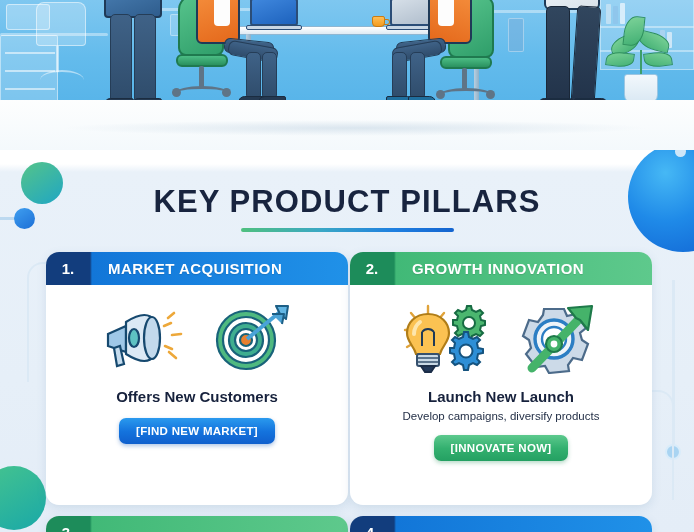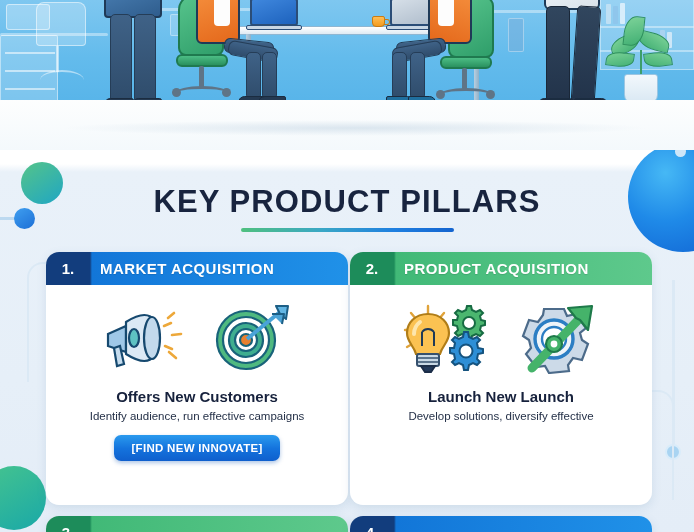--- a/index.html
+++ b/index.html
@@ -224,21 +224,21 @@
     position:relative; height:33px; display:flex; align-items:center;
   }
   .head-blue  { background:linear-gradient(90deg,#123d7d 0%,#123d7d 44px,#1276d8 46px,#2091e8 100%); }
   .head-green { background:linear-gradient(90deg,#1d8c5a 0%,#1d8c5a 44px,#41b977 46px,#5ec98c 100%); }
   .card-num {
     width:44px; text-align:center; color:#ffffff;
     font-size:15px; font-weight:bold; flex:0 0 44px;
   }
   .card-title {
     color:#ffffff; font-size:15px; font-weight:bold;
-    letter-spacing:.45px; padding-left:10px;
+    letter-spacing:.45px; padding-left:18px;
     text-shadow:0 1px 1px rgba(0,0,0,.12);
   }
 
   .card-body {
     position:relative; height:220px;
     display:flex; flex-direction:column; align-items:center;
   }
   .icon-row {
     height:105px; width:100%;
     display:flex; align-items:center; justify-content:center; gap:18px;
@@ -431,29 +431,28 @@
             <circle cx="40" cy="38" r="6" fill="#e8802f"></circle>
           </g>
           <g stroke="#1d5f86" stroke-width="2" stroke-linejoin="round">
             <line x1="41" y1="37" x2="74" y2="10" stroke-width="4" stroke="#49a3d8"></line>
             <path d="M70 4 L82 4 L80 17 L74 12 Z" fill="#63b6e4"></path>
             <path d="M66 12 L78 12 L76 22" fill="#4ea4d6"></path>
           </g>
         </svg>
       </div>
       <div class="card-sub">Offers New Customers</div>
-      <div class="card-desc">Identify audience, run effective campaigns</div>
-      <button class="card-btn btn-blue">[FIND NEW INNOVATE]</button>
+      <button class="card-btn btn-blue">[FIND NEW MARKET]</button>
     </div>
   </div>
 
   <div class="card" id="card2">
     <div class="card-head head-green">
       <span class="card-num">2.</span>
-      <span class="card-title">PRODUCT ACQUISITION</span>
+      <span class="card-title">GROWTH INNOVATION</span>
     </div>
     <div class="card-body">
       <div class="icon-row">
 
         <svg width="96" height="72" viewBox="0 0 96 72">
           <g stroke="#e0a33a" stroke-width="2.4" stroke-linecap="round">
             <line x1="30" y1="4" x2="30" y2="12"></line>
             <line x1="13" y1="11" x2="18" y2="17"></line>
             <line x1="46" y1="11" x2="41" y2="17"></line>
             <line x1="7" y1="28" x2="15" y2="28"></line>
@@ -490,21 +489,22 @@
           </g>
           <g stroke="#1e7a4a" stroke-width="2.2" stroke-linejoin="round">
             <path d="M20 66 L70 14" stroke-width="9" stroke="#45b36a" stroke-linecap="round"></path>
             <path d="M56 6 L80 4 L76 28 L68 18 L64 16 Z" fill="#45b36a"></path>
             <circle cx="42" cy="42" r="8" fill="#45b36a"></circle>
             <circle cx="42" cy="42" r="3.4" fill="#ffffff" stroke="none"></circle>
           </g>
         </svg>
       </div>
       <div class="card-sub">Launch New Launch</div>
-      <div class="card-desc">Develop solutions, diversify effective</div>
+      <div class="card-desc">Develop campaigns, diversify products</div>
+      <button class="card-btn btn-green">[INNOVATE NOW]</button>
     </div>
   </div>
 
   <div class="card" id="card3">
     <div class="card-head head-green">
       <span class="card-num">3.</span>
       <span class="card-title"></span>
     </div>
   </div>
 

